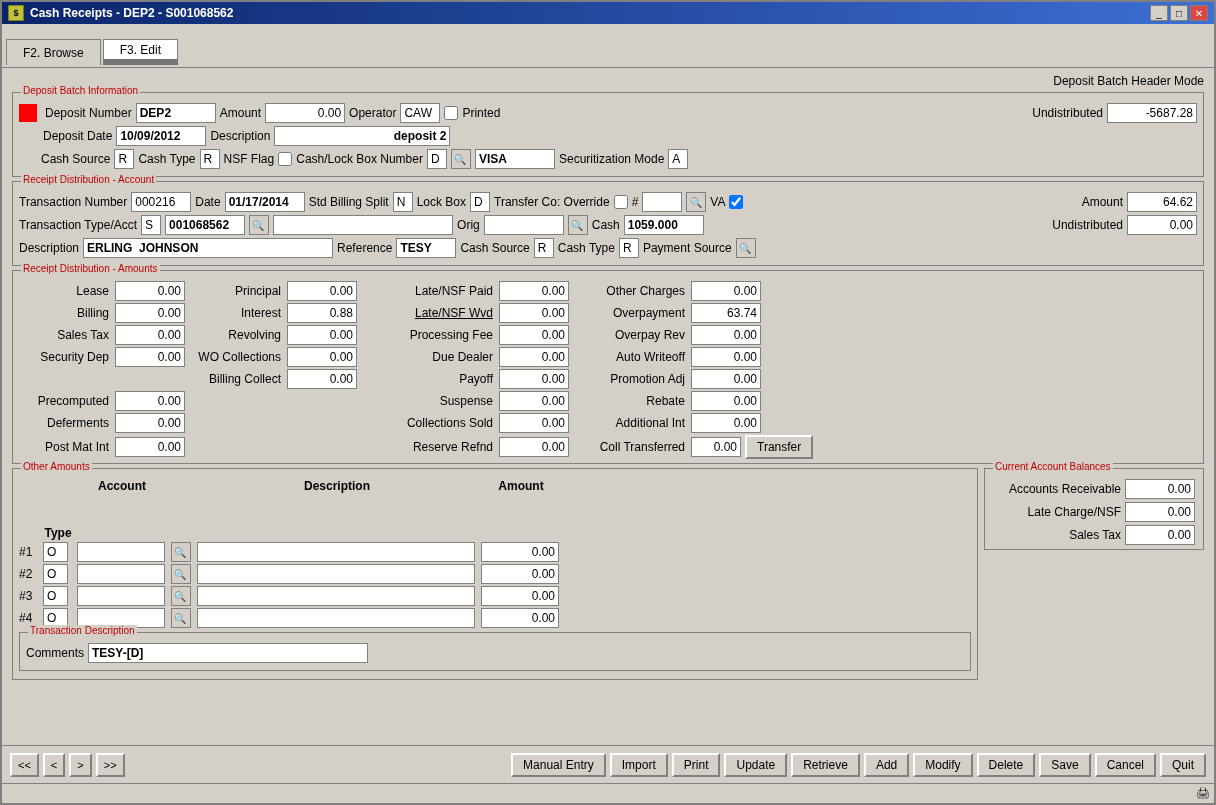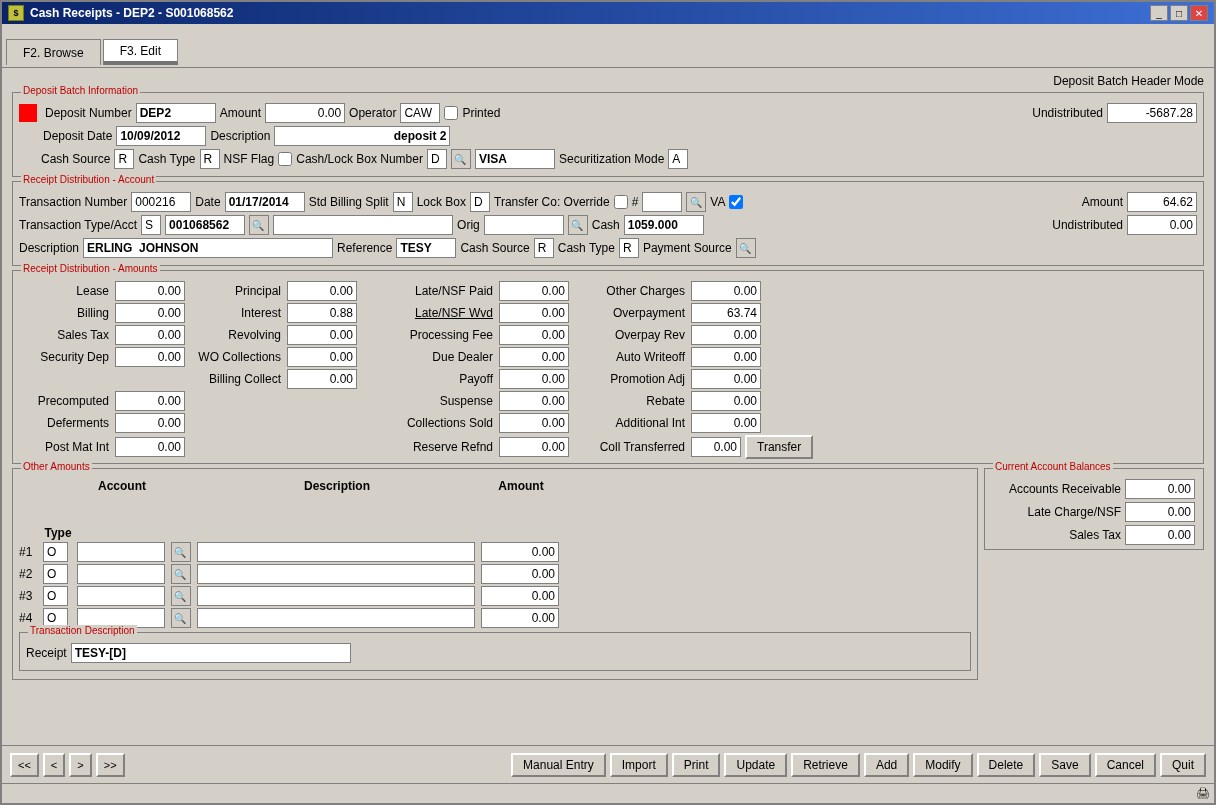--- a/index.html
+++ b/index.html
@@ -40,21 +40,21 @@
       background: #d4d0c8;
       cursor: pointer;
       font-size: 12px;
       margin-right: 2px;
       height: 26px;
       display: flex;
       align-items: center;
     }
     .tab.active {
       background: #ffffff;
-      border-bottom: 4px solid #737373;
+      border-bottom: 6px solid #737373;
       z-index: 1;
     }
 
     .main-content {
       flex: 1;
       background: #d4d0c8;
       padding: 6px 10px;
       overflow: hidden;
     }
 
@@ -420,21 +420,21 @@
             <input type="text" style="width: 88px;" value="">
             <div class="lookup-btn">🔍</div>
             <input type="text" style="width: 278px;" value="">
             <input type="text" style="width: 78px; text-align: right;" value="0.00">
           </div>
         </div>
 
         <div class="section" style="margin-top:4px; padding-top:10px;">
           <span class="section-label">Transaction Description</span>
           <div class="form-row">
-            <label>Receipt</label>
+            <label>Comments</label>
             <input type="text" style="width: 280px; font-weight: bold;" value="TESY-[D]">
           </div>
         </div>
       </div>
 
       <div class="section" style="width: 220px; padding-top:10px; align-self:flex-start;">
         <span class="section-label">Current Account Balances</span>
 
         <div style="display: grid; grid-template-columns: 130px 70px; gap: 3px 4px; align-items: center;">
           <label style="text-align:right;">Accounts Receivable</label>

